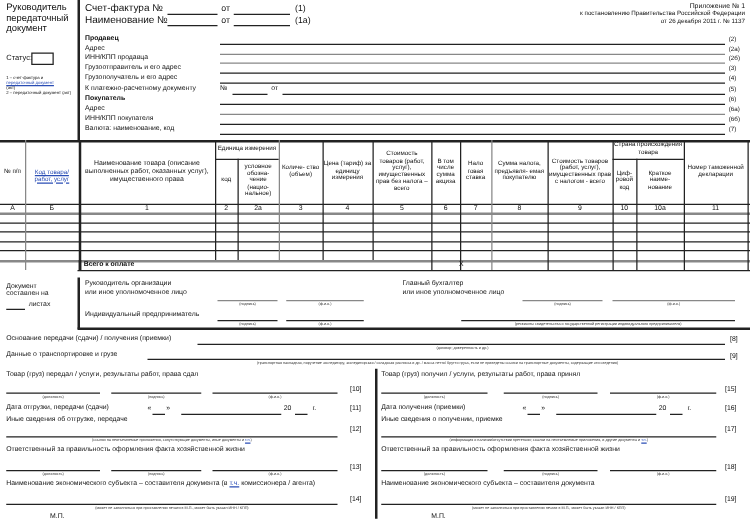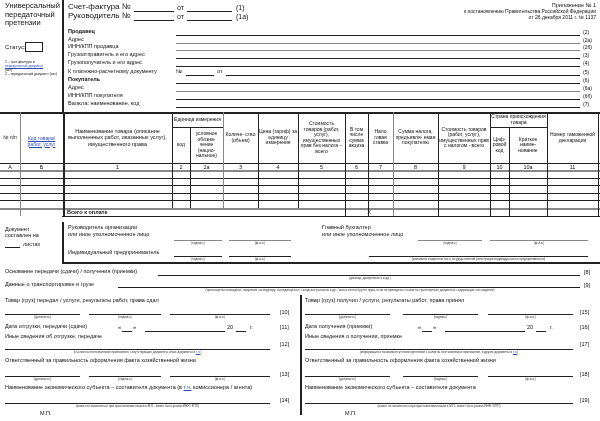--- a/index.html
+++ b/index.html
@@ -14,30 +14,30 @@
   .gray { border-color: #888; }
   .cap { position: absolute; font-size: 3px; color: #333; text-align: center; white-space: nowrap; line-height: 1; }
   .small { font-size: 5.5px; }
   .hdr { position: absolute; font-size: 5px; line-height: 1.1; text-align: center; display: flex; align-items: center; justify-content: center; }
   .link { color: #2a4db5; text-decoration: underline; }
   .colnum { position: absolute; font-size: 5.5px; text-align: center; line-height: 1; }
 </style>
 </head>
 <body>
 
-<div class="t" style="left:5px;top:2px;font-size:7.5px;line-height:1.15;white-space:normal;width:55px;">Универсальный передаточный претензии</div>
+<div class="t" style="left:5px;top:2px;font-size:7.5px;line-height:1.15;white-space:normal;width:55px;">Руководитель передаточный документ</div>
 <div class="vline vthick" style="left:62px;top:0;height:112px;"></div>
 
 <div class="t" style="left:68px;top:3px;font-size:8px;">Счет-фактура №</div>
 <div class="line" style="left:134px;top:11px;width:40px;"></div>
 <div class="t" style="left:177px;top:4px;font-size:7px;">от</div>
 <div class="line" style="left:187px;top:11px;width:45px;"></div>
 <div class="t" style="left:236px;top:4px;font-size:7px;">(1)</div>
 
-<div class="t" style="left:68px;top:12px;font-size:8px;">Руководитель №</div>
+<div class="t" style="left:68px;top:12px;font-size:8px;">Наименование №</div>
 <div class="line" style="left:134px;top:20px;width:40px;"></div>
 <div class="t" style="left:177px;top:13px;font-size:7px;">от</div>
 <div class="line" style="left:187px;top:20px;width:45px;"></div>
 <div class="t" style="left:236px;top:13px;font-size:7px;">(1а)</div>
 
 <div class="t" style="right:4px;top:3px;font-size:5.5px;text-align:right;">Приложение № 1</div>
 <div class="t" style="right:4px;top:9px;font-size:5px;text-align:right;">к постановлению Правительства Российской Федерации</div>
 <div class="t" style="right:4px;top:15px;font-size:5px;text-align:right;">от 26 декабря 2011 г. № 1137</div>
 
 <div class="t" style="left:5px;top:44px;font-size:6px;">Статус:</div>

